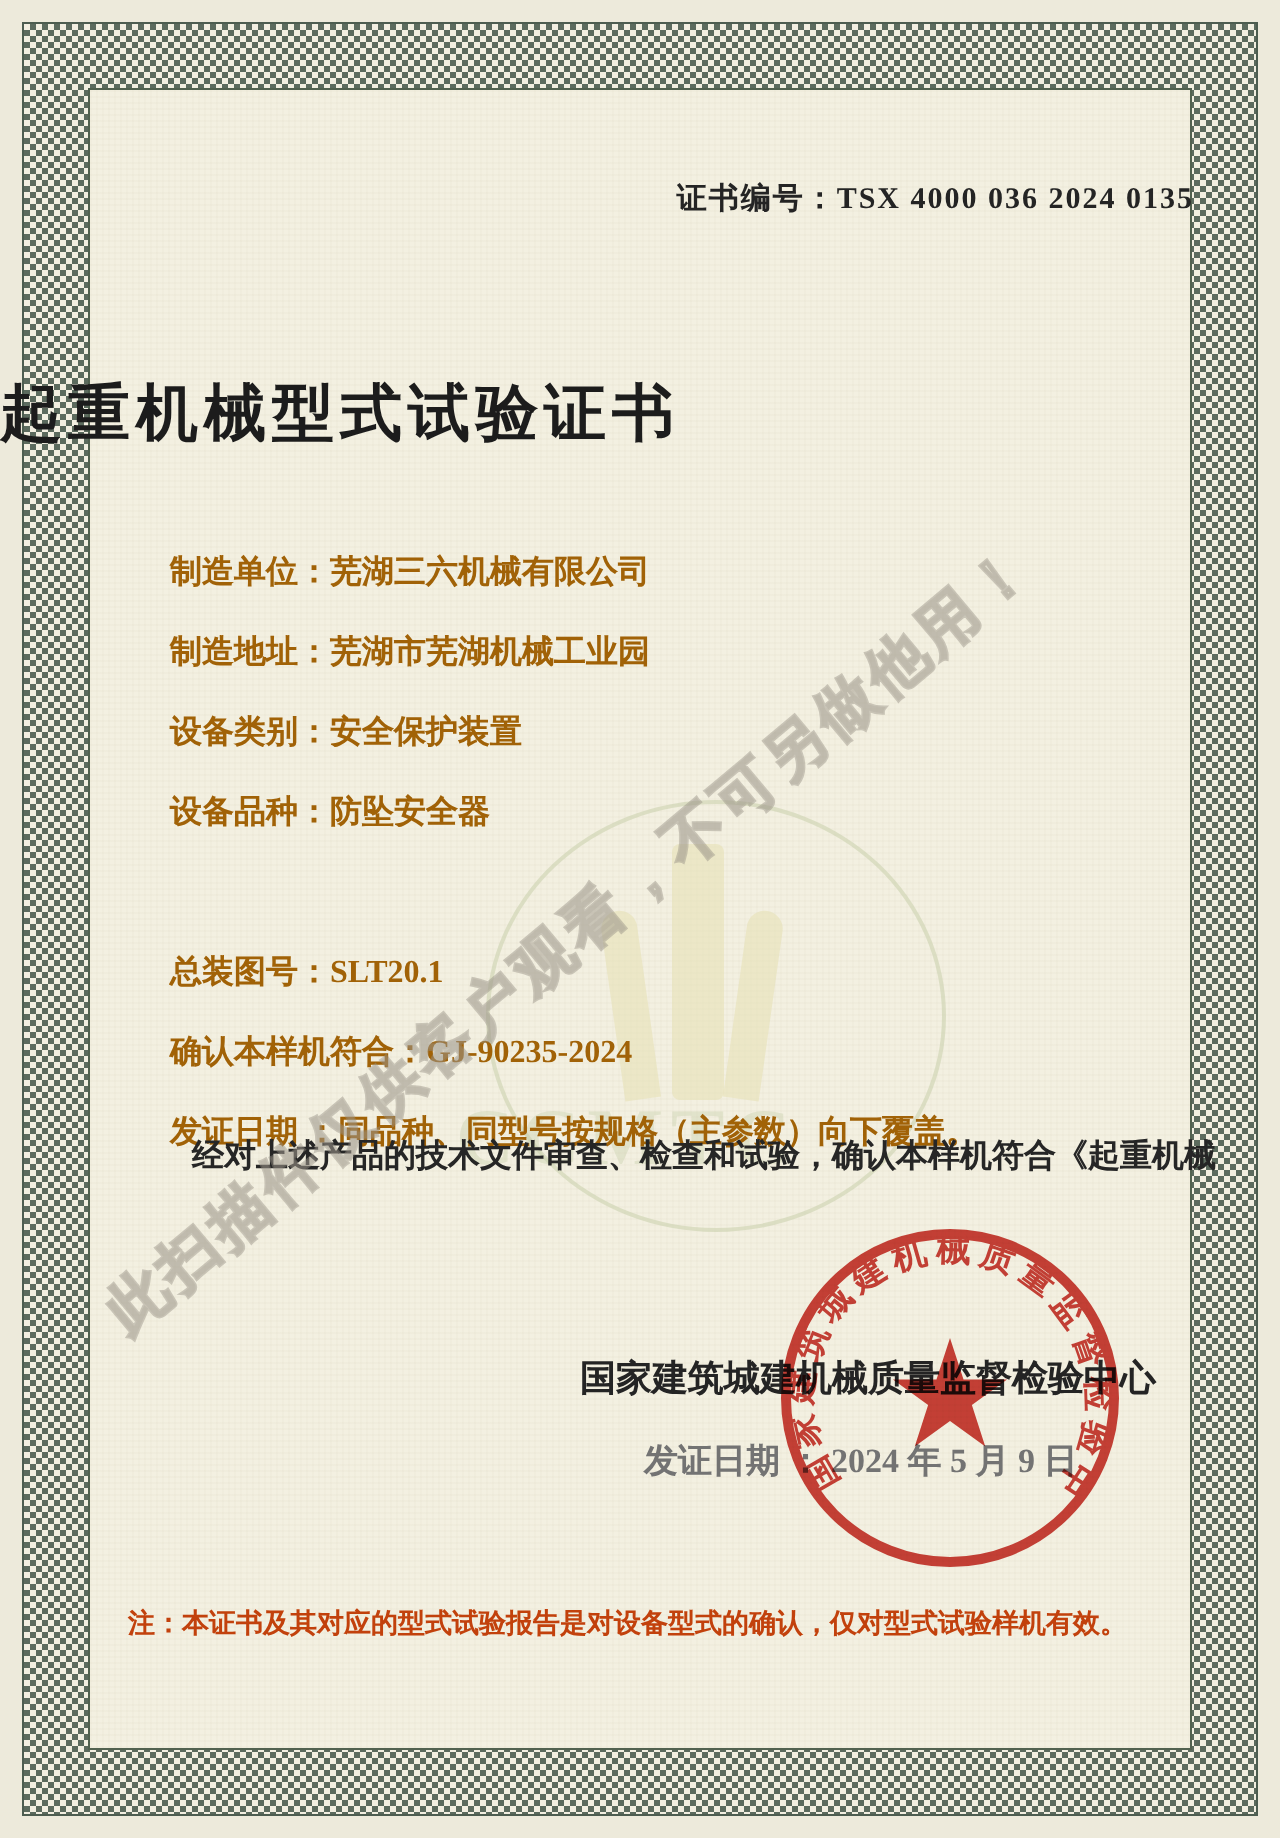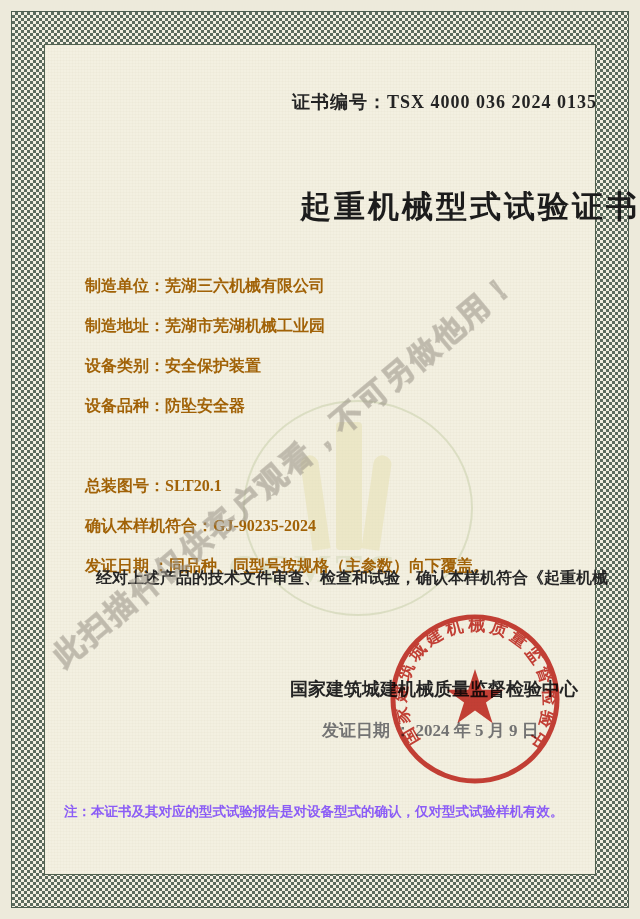--- a/index.html
+++ b/index.html
@@ -41,46 +41,46 @@
   .emblem-bar.b3{left:368px;top:455px;width:18px;height:95px;border-radius:9px 9px 0 0;transform:rotate(8deg);}
   .emblem-letters{
     position:absolute;left:228px;top:545px;width:260px;
     font-size:40px;font-weight:bold;letter-spacing:4px;
     color:rgba(198,205,168,0.38);
     font-family:"Liberation Serif","DejaVu Serif",serif;
   }
   
   .cert-no{
     position:absolute;top:90px;right:43px;
-    font-size:18px;font-weight:bold;letter-spacing:1px;color:#242424;
+    font-size:15px;font-weight:bold;letter-spacing:1px;color:#242424;
     white-space:nowrap;
   }
   .title{
     position:absolute;top:186px;left:0;width:100%;
-    text-align:right;font-size:31px;font-weight:bold;letter-spacing:3px;color:#1c1c1c;
+    text-align:left;font-size:31px;font-weight:bold;letter-spacing:3px;color:#1c1c1c;
   }
   .field-row{
     position:absolute;left:85px;
     font-size:16px;font-weight:bold;color:#a16207;white-space:nowrap;
   }
   .statement{
     position:absolute;left:64px;width:514px;
     font-size:16px;font-weight:bold;color:#262626;white-space:nowrap;
   }
   .issuer{
     position:absolute;left:290px;top:677px;
     font-size:18px;font-weight:bold;color:#242424;white-space:nowrap;
   }
   .issue-date{
     position:absolute;left:322px;top:719px;
     font-size:17px;font-weight:bold;color:#737373;white-space:nowrap;text-align:center;
   }
   .footnote{
     position:absolute;left:64px;top:803px;
-    font-size:13.5px;font-weight:bold;color:#8b5cf6;white-space:nowrap;
+    font-size:13.5px;font-weight:bold;color:#c2410c;white-space:nowrap;
   }
   
   .watermark{
     position:absolute;left:58px;top:640px;
     transform:rotate(-40deg);transform-origin:0 50%;
     font-size:30px;font-weight:bold;letter-spacing:3px;white-space:nowrap;
     color:rgba(170,163,150,0.22);
     -webkit-text-stroke:1.5px rgba(150,144,132,0.45);
     font-family:"Liberation Serif","DejaVu Serif",serif;
     pointer-events:none;

